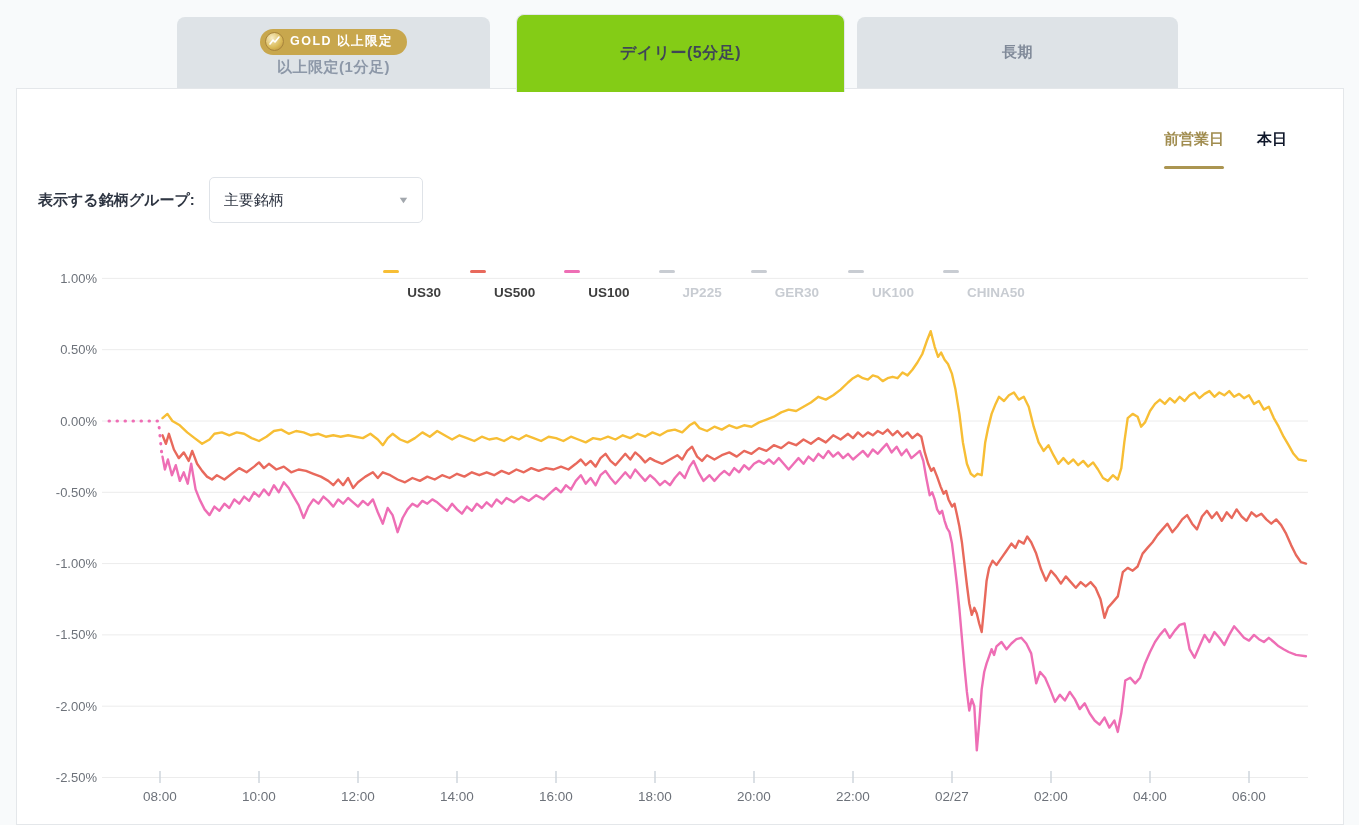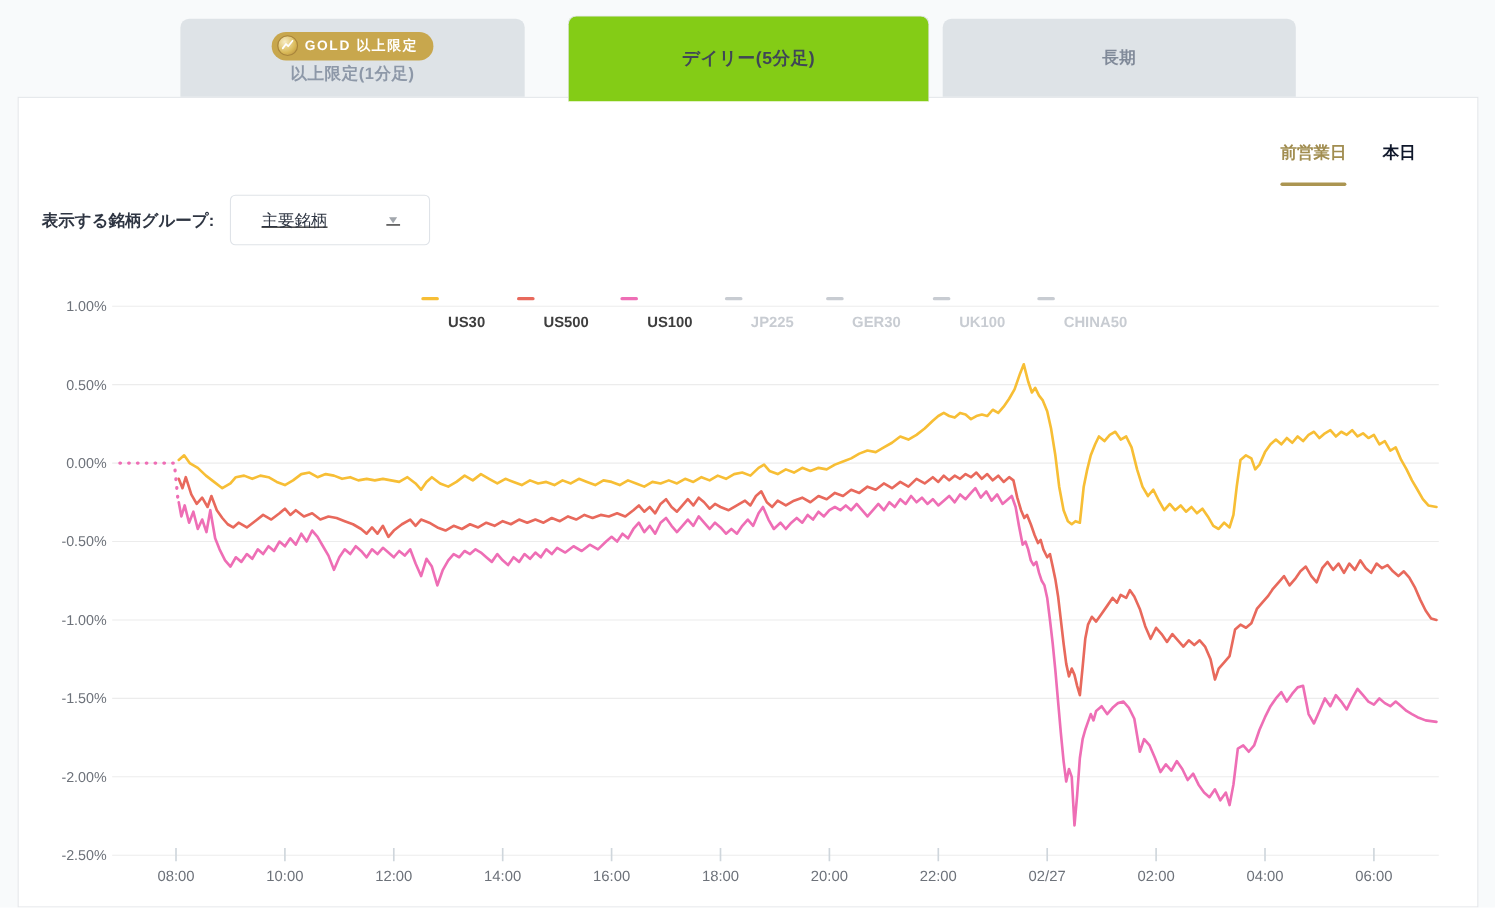--- a/index.html
+++ b/index.html
@@ -47,23 +47,23 @@
   .toggle-opt{position:relative;font-size:15px;font-weight:bold;color:#0f172a;cursor:pointer;padding-bottom:16px;}
   .toggle-opt.active{color:#a18d50;}
   .toggle-opt.active::after{
     content:"";position:absolute;left:0;right:0;bottom:-4px;height:3px;background:#ab9551;border-radius:2px;
   }
 
   
   .selector-row{position:absolute;left:38px;top:177px;display:flex;align-items:center;gap:14px;z-index:5;}
   .selector-label{font-size:15px;font-weight:bold;color:#2e3542;}
   .select{
-    width:182px;height:46px;border:1px solid #dfe3e8;border-radius:5px;background:#fff;
+    width:214px;height:46px;border:1px solid #dfe3e8;border-radius:5px;background:#fff;
     display:flex;align-items:center;justify-content:space-between;
-    padding:0 28px;box-sizing:border-box;cursor:pointer;text-decoration:underline;
+    padding:0 14px;box-sizing:border-box;cursor:pointer;
   }
   .select .val{font-size:15px;color:#2e3542;}
   .select .caret{font-size:9px;color:#a2a7ad;transform:scaleX(1.4);}
 
   
   .legend{
     position:absolute;left:100px;top:243px;width:1208px;
     display:flex;justify-content:center;gap:29px;z-index:5;
   }
   .lg-item{display:flex;align-items:center;gap:8px;cursor:pointer;}
@@ -73,21 +73,21 @@
 
   
   #chart{position:absolute;left:0;top:0;z-index:4;pointer-events:none;}
   #chart text{font-family:"Liberation Sans","DejaVu Sans",sans-serif;}
 </style>
 </head>
 <body>
 
 <div class="page">
 
-  <div class="tab col" style="left:164px;width:313px;">
+  <div class="tab col" style="left:177px;width:313px;">
     <div class="gold-badge">
       <span class="coin">
         <svg width="11" height="11" viewBox="0 0 11 11">
             <polyline points="1,8 4,4 6,6 10,1" fill="none" stroke="#ffffff" stroke-width="1.6" stroke-linecap="round" stroke-linejoin="round"></polyline>
           </svg>
       </span>
       <span class="badge-text">GOLD 以上限定</span>
     </div>
     <div class="tab-label">以上限定(1分足)</div>
   </div>

